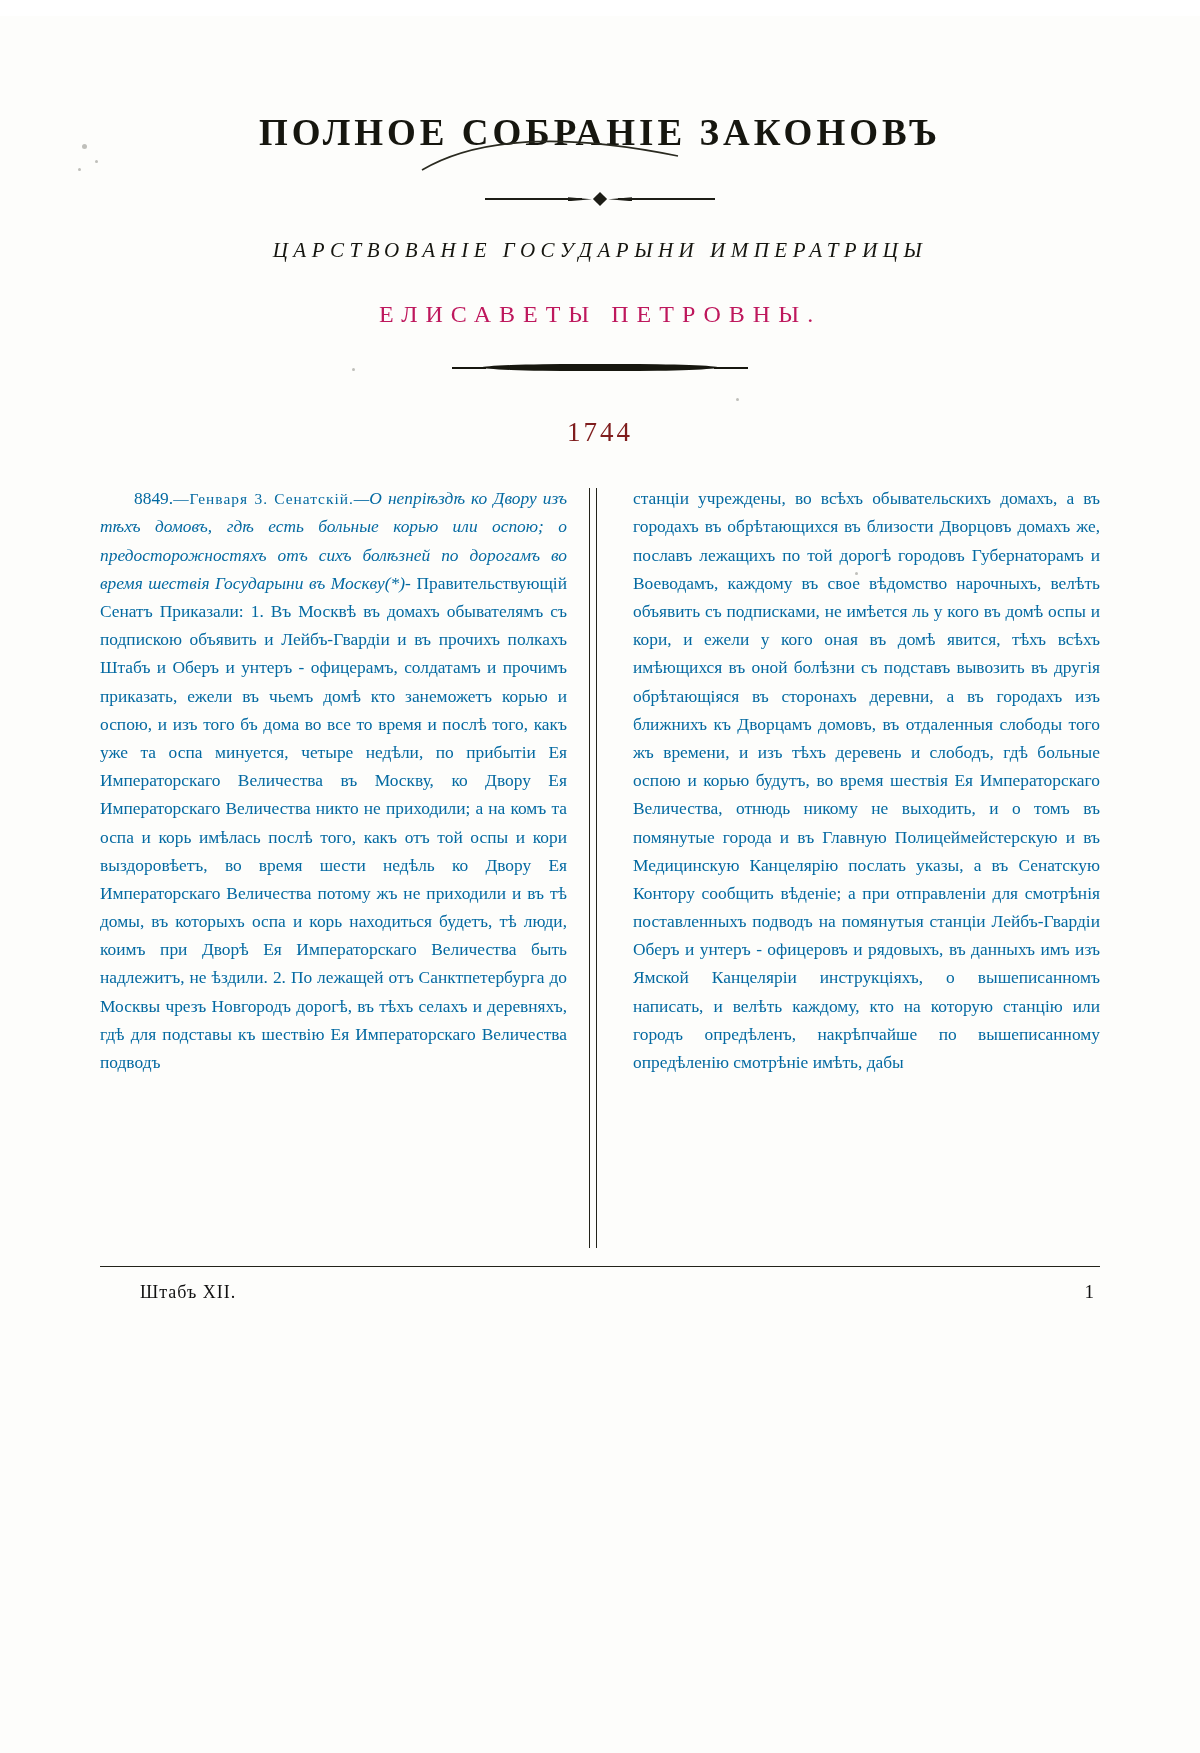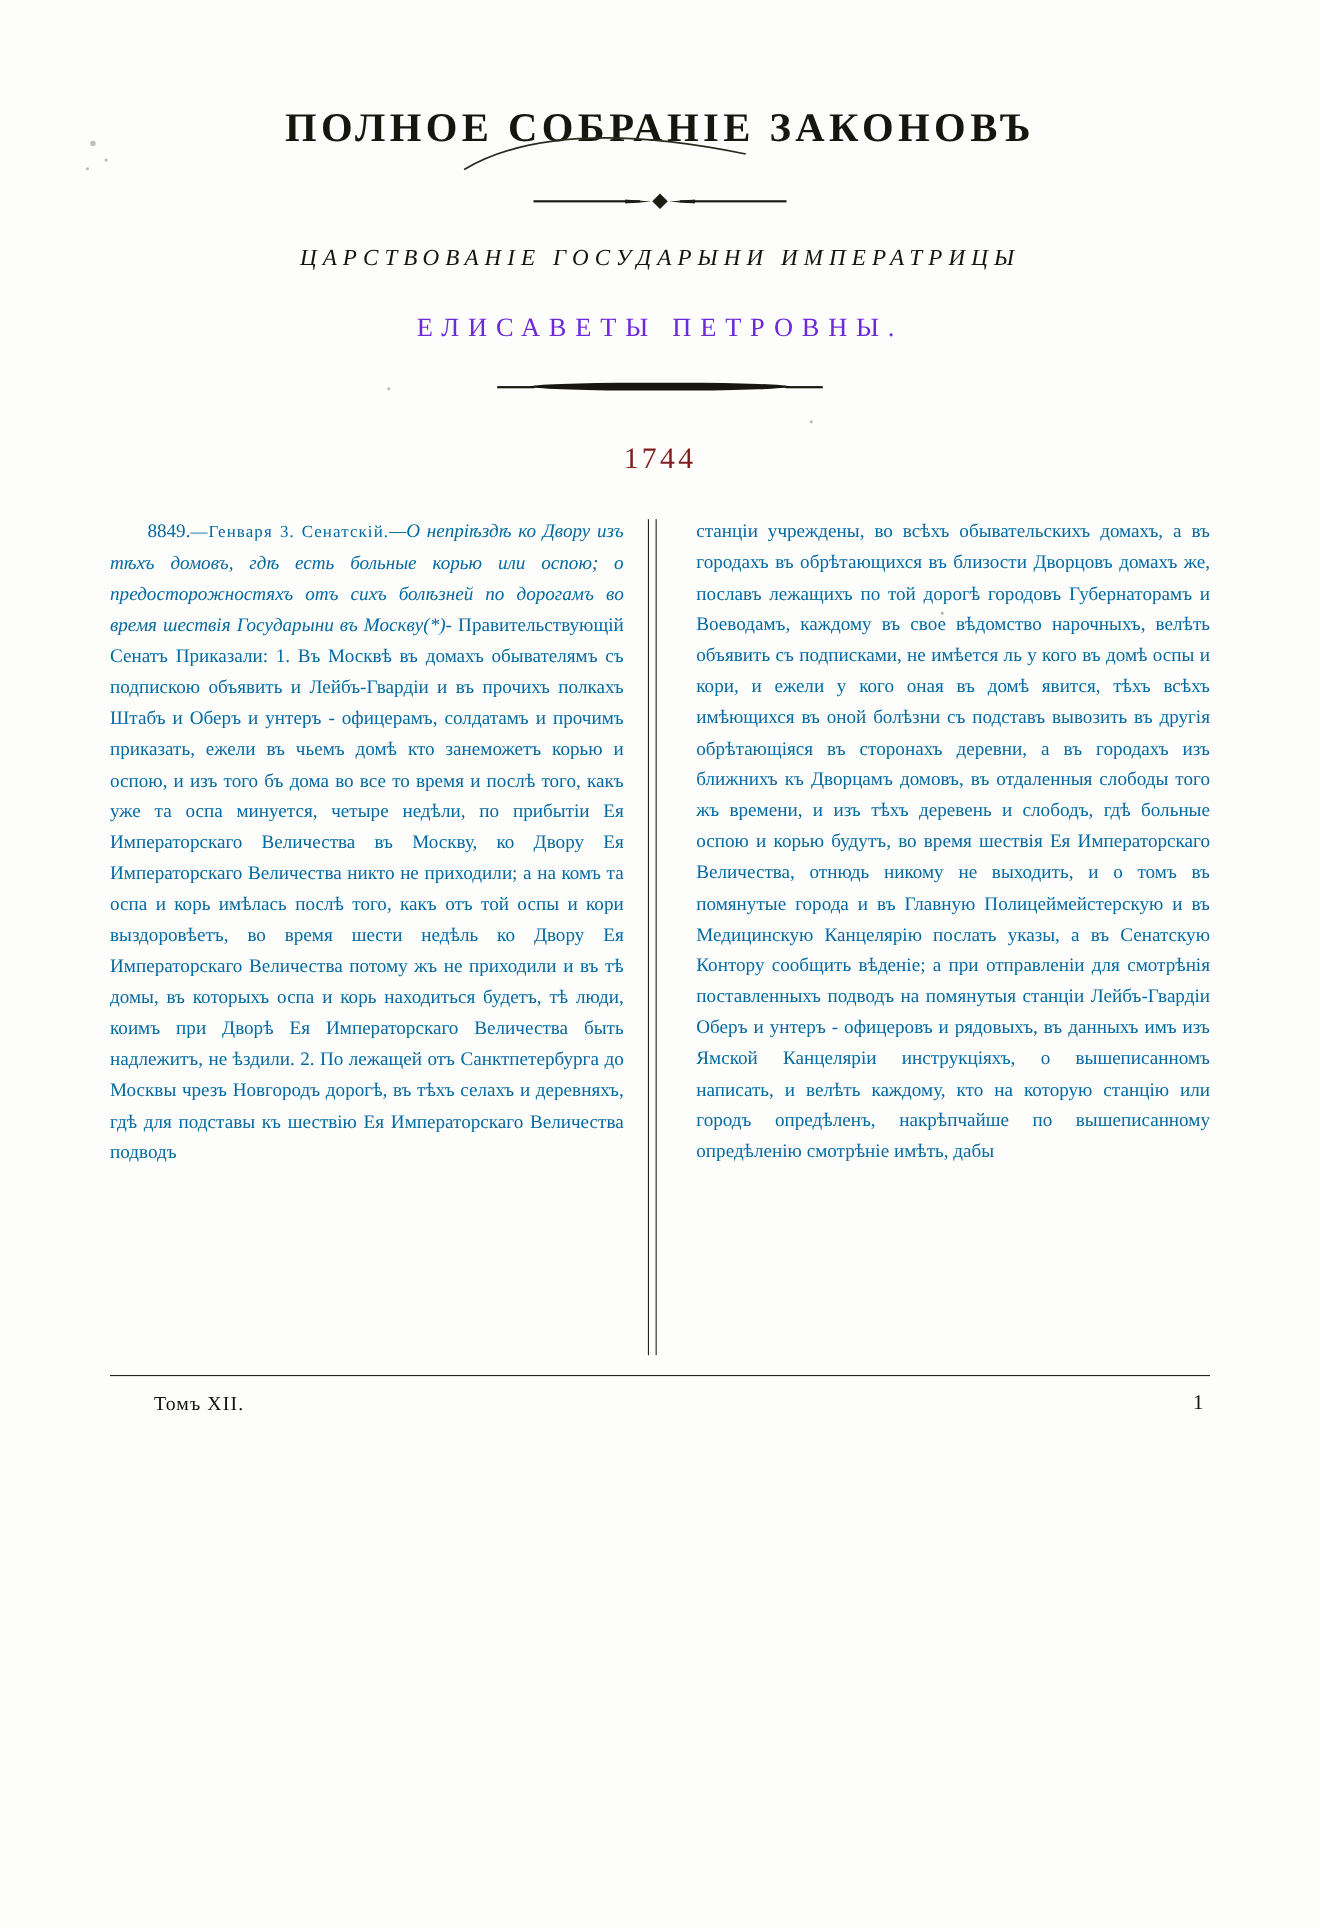--- a/index.html
+++ b/index.html
@@ -26,21 +26,21 @@
 
   
   .speckle {
     position: absolute;
     background: #8c8c85;
     border-radius: 50%;
     opacity: .55;
   }
 
   .header {
-    margin: 0 auto;
+    margin: 16px auto;
     width: 940px;
     padding-top: 94px;
     text-align: center;
   }
   .title-main {
     font-size: 37px;
     letter-spacing: 4px;
     font-weight: 700;
     color: #16160f;
     line-height: 1.25;
@@ -90,21 +90,21 @@
     font-size: 21px;
     letter-spacing: 5.5px;
     margin-top: 12px;
     color: #15150f;
     font-style: italic;
   }
   .subtitle2 {
     font-size: 24px;
     letter-spacing: 8px;
     margin-top: 38px;
-    color: #6d28d9;
+    color: #be185d;
   }
 
   .thick-rule {
     width: 236px;
     height: 7px;
     margin: 36px auto 0 auto;
     background: #17170f;
     border-radius: 50%/60%;
     position: relative;
   }
@@ -243,17 +243,17 @@
 
     <div class="col right">
       <p style="margin:0;">станціи учреждены, во всѣхъ обывательскихъ домахъ, а въ городахъ въ обрѣтающихся въ близости Дворцовъ домахъ же, пославъ лежащихъ по той дорогѣ городовъ Губернаторамъ и Воеводамъ, каждому въ свое вѣдомство нарочныхъ, велѣть объявить съ подписками, не имѣется ль у кого въ домѣ оспы и кори, и ежели у кого оная въ домѣ явится, тѣхъ всѣхъ имѣющихся въ оной болѣзни съ подставъ вывозить въ другія обрѣтающіяся въ сторонахъ деревни, а въ городахъ изъ ближнихъ къ Дворцамъ домовъ, въ отдаленныя слободы того жъ времени, и изъ тѣхъ деревень и слободъ, гдѣ больные оспою и корью будутъ, во время шествія Ея Императорскаго Величества, отнюдь никому не выходить, и о томъ въ помянутые города и въ Главную Полицеймейстерскую и въ Медицинскую Канцелярію послать указы, а въ Сенатскую Контору сообщить вѣденіе; а при отправленіи для смотрѣнія поставленныхъ подводъ на помянутыя станціи Лейбъ-Гвардіи Оберъ и унтеръ - офицеровъ и рядовыхъ, въ данныхъ имъ изъ Ямской Канцеляріи инструкціяхъ, о вышеписанномъ написать, и велѣть каждому, кто на которую станцію или городъ опредѣленъ, накрѣпчайше по вышеписанному опредѣленію смотрѣніе имѣть, дабы</p>
     </div>
   </div>
 
   <div class="footnote-rule"></div>
 
 
   <div class="footer">
-    <div class="vol">Томъ XII.</div>
+    <div class="vol">Штабъ XII.</div>
     <div class="pageno">1</div>
   </div>
 
 </div>
 
 </body></html>

